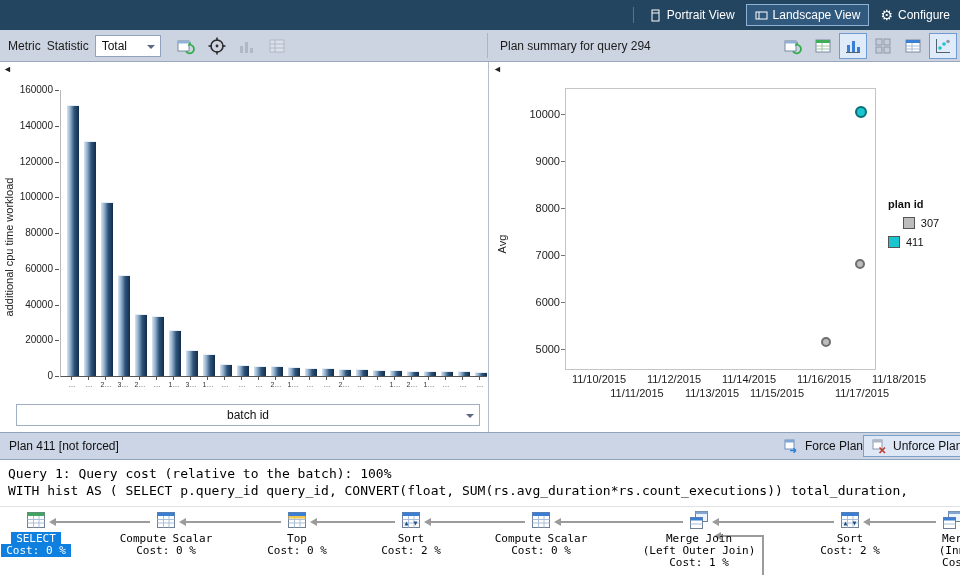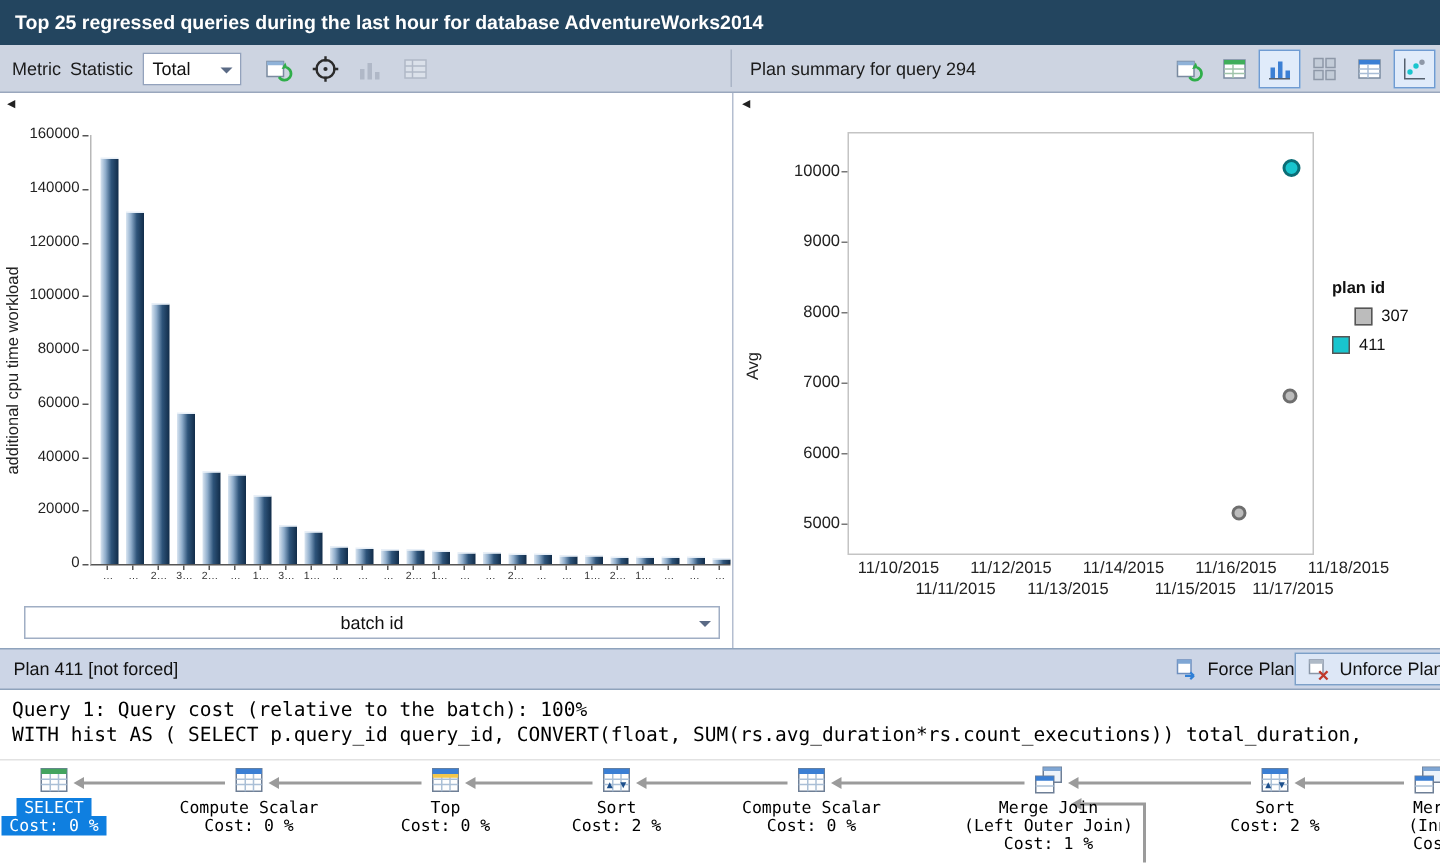--- a/index.html
+++ b/index.html
@@ -83,21 +83,41 @@
   .pnode.sel .pline span{background:#0f7fe0;color:#fff;}
   .edge{position:absolute;top:14px;height:0;border-top:2px solid #9b9b9b;}
   .edge::before{content:"";position:absolute;left:-7px;top:-5px;width:0;height:0;
                 border:4px solid transparent;border-right:7px solid #9b9b9b;}
   .vline{position:absolute;width:2px;background:#9b9b9b;}
 </style>
 </head>
 <body>
 
 <header class="titlebar">
-  <span class="vtitle">Top 25 regressed queries during the last hour for database AdventureWorks2014</span>
+  <div class="hbuttons">
+    <span class="hsep"></span>
+    <button class="hbtn">
+      <svg width="13" height="13" viewBox="0 0 13 13">
+          <rect x="3" y="1" width="7" height="11" fill="none" stroke="#fff"></rect>
+          <line x1="3" y1="4" x2="10" y2="4" stroke="#fff"></line>
+        </svg>
+      <span>Portrait View</span>
+    </button>
+    <button class="hbtn selected">
+      <svg width="13" height="13" viewBox="0 0 13 13">
+          <rect x="1" y="3" width="11" height="7" fill="none" stroke="#fff"></rect>
+          <line x1="4" y1="3" x2="4" y2="10" stroke="#fff"></line>
+        </svg>
+      <span>Landscape View</span>
+    </button>
+    <button class="hbtn">
+      <span class="gear">⚙</span>
+      <span>Configure</span>
+    </button>
+  </div>
 </header>
 
 <div class="toolbar">
   <div class="tleft">
     <span class="tlabel">Metric</span>
     <span class="tlabel">Statistic</span>
     <div class="combo" style="width:66px">
       <span>Total</span>
       <span class="chev"></span>
     </div>
@@ -316,26 +336,26 @@
       <div style="position: absolute; left: 71px; top: 239.85px; width: 4px; height: 1px; background: rgb(119, 119, 119);"></div>
       <div style="position: absolute; left: 28px; top: 280.85px; width: 42px; text-align: right; font-size: 11px; color: rgb(34, 34, 34);">5000</div>
       <div style="position: absolute; left: 71px; top: 286.85px; width: 4px; height: 1px; background: rgb(119, 119, 119);"></div>
       <div style="position: absolute; left: 72px; top: 311px; width: 74px; text-align: center; font-size: 11px; color: rgb(34, 34, 34);">11/10/2015</div>
       <div style="position: absolute; left: 147px; top: 311px; width: 74px; text-align: center; font-size: 11px; color: rgb(34, 34, 34);">11/12/2015</div>
       <div style="position: absolute; left: 222px; top: 311px; width: 74px; text-align: center; font-size: 11px; color: rgb(34, 34, 34);">11/14/2015</div>
       <div style="position: absolute; left: 297px; top: 311px; width: 74px; text-align: center; font-size: 11px; color: rgb(34, 34, 34);">11/16/2015</div>
       <div style="position: absolute; left: 372px; top: 311px; width: 74px; text-align: center; font-size: 11px; color: rgb(34, 34, 34);">11/18/2015</div>
       <div style="position: absolute; left: 110px; top: 325px; width: 74px; text-align: center; font-size: 11px; color: rgb(34, 34, 34);">11/11/2015</div>
       <div style="position: absolute; left: 185px; top: 325px; width: 74px; text-align: center; font-size: 11px; color: rgb(34, 34, 34);">11/13/2015</div>
-      <div style="position: absolute; left: 260px; top: 325px; width: 74px; text-align: right; font-size: 11px; color: rgb(34, 34, 34);">11/15/2015</div>
+      <div style="position: absolute; left: 260px; top: 325px; width: 74px; text-align: left; font-size: 11px; color: rgb(34, 34, 34);">11/15/2015</div>
       <div style="position: absolute; left: 335px; top: 325px; width: 74px; text-align: center; font-size: 11px; color: rgb(34, 34, 34);">11/17/2015</div>
       <div style="position: absolute; left: 365.072px; top: 43.5px; width: 12px; height: 12px; border-radius: 50%; background: rgb(25, 197, 206); border: 2px solid rgb(11, 109, 118); box-sizing: border-box;"></div>
       <div style="position: absolute; left: 364.828px; top: 197.25px; width: 10px; height: 10px; border-radius: 50%; background: rgb(188, 188, 188); border: 2px solid rgb(110, 110, 110); box-sizing: border-box;"></div>
       <div style="position: absolute; left: 330.618px; top: 274.8px; width: 10px; height: 10px; border-radius: 50%; background: rgb(188, 188, 188); border: 2px solid rgb(110, 110, 110); box-sizing: border-box;"></div>
-      <div style="position: absolute; left: 398px; top: 124px; width: 66px;">
+      <div style="position: absolute; left: 398px; top: 136px; width: 66px;">
         <div style="font-weight: bold; font-size: 11px; color: rgb(17, 17, 17); margin-bottom: 6px;">plan id</div>
         <div style="display: flex; align-items: center; gap: 6px; margin-top: 7px; font-size: 11px; color: rgb(17, 17, 17); justify-content: center;">
           <span style="width: 12px; height: 12px; display: inline-block; background: rgb(188, 188, 188); border: 1px solid rgb(85, 85, 85); box-sizing: border-box;"></span>
           <span>307</span>
         </div>
         <div style="display: flex; align-items: flex-start; gap: 6px; margin-top: 7px; font-size: 11px; color: rgb(17, 17, 17);">
           <span style="width: 12px; height: 12px; display: inline-block; background: rgb(25, 197, 206); border: 1px solid rgb(85, 85, 85); box-sizing: border-box;"></span>
           <span>411</span>
         </div>
       </div>

